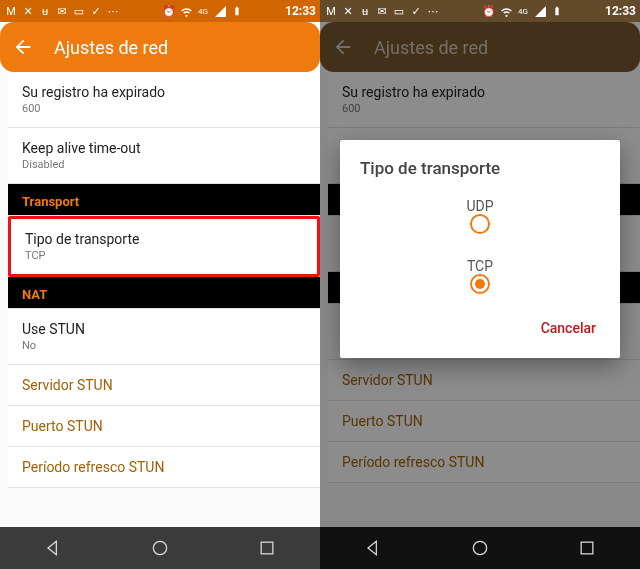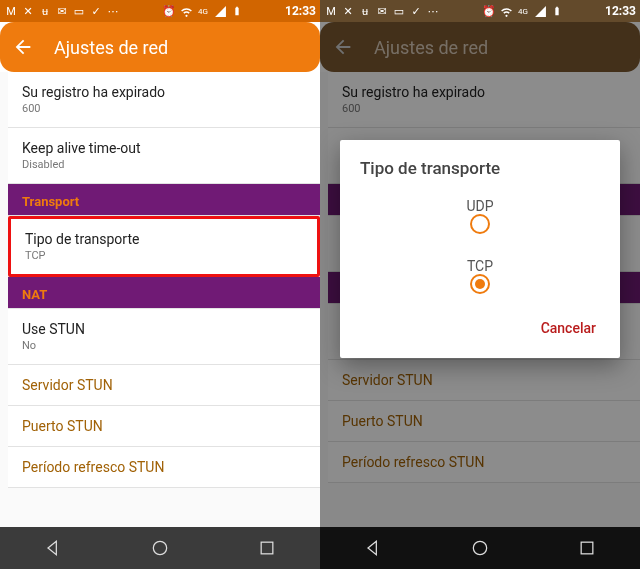--- a/index.html
+++ b/index.html
@@ -17,21 +17,21 @@
   .app-bar { height: 50px; background: #ef7b0e; color: #fff; display: flex; align-items: center; padding: 0 12px; gap: 20px; border-radius: 14px; }
   .app-bar .back { width: 22px; height: 22px; }
   .app-bar .title { font-size: 18px; font-weight: 400; }
 
   
   .list { flex: 1; background: #fafafa; overflow: hidden; padding-left: 8px; }
   .item { padding: 12px 14px; border-bottom: 1px solid #e2e2e2; background: #fff; }
   .item .primary { font-size: 14px; color: #222; }
   .item .secondary { font-size: 11px; color: #777; margin-top: 2px; }
   .item.disabled .primary { color: #a16207; }
-  .section { padding: 10px 14px 6px; font-size: 13px; font-weight: 700; color: #ef7b0e; border-bottom: 1px solid #e4e4e4; background: #701a75; }
+  .section { padding: 10px 14px 6px; font-size: 13px; font-weight: 700; color: #ef7b0e; border-bottom: 1px solid #e4e4e4; background: #000000; }
 
   .highlight-box { border: 3px solid #e11; border-radius: 2px; }
 
   
   .nav-bar { height: 42px; background: #3b3b3b; display: flex; align-items: center; justify-content: space-around; }
   .nav-bar .nb { width: 20px; height: 20px; }
 
   
   .dim-overlay { position: absolute; inset: 0; background: rgba(0,0,0,0.45); pointer-events: none; }
   .phone-right .app-bar { background: #7a5831; }

